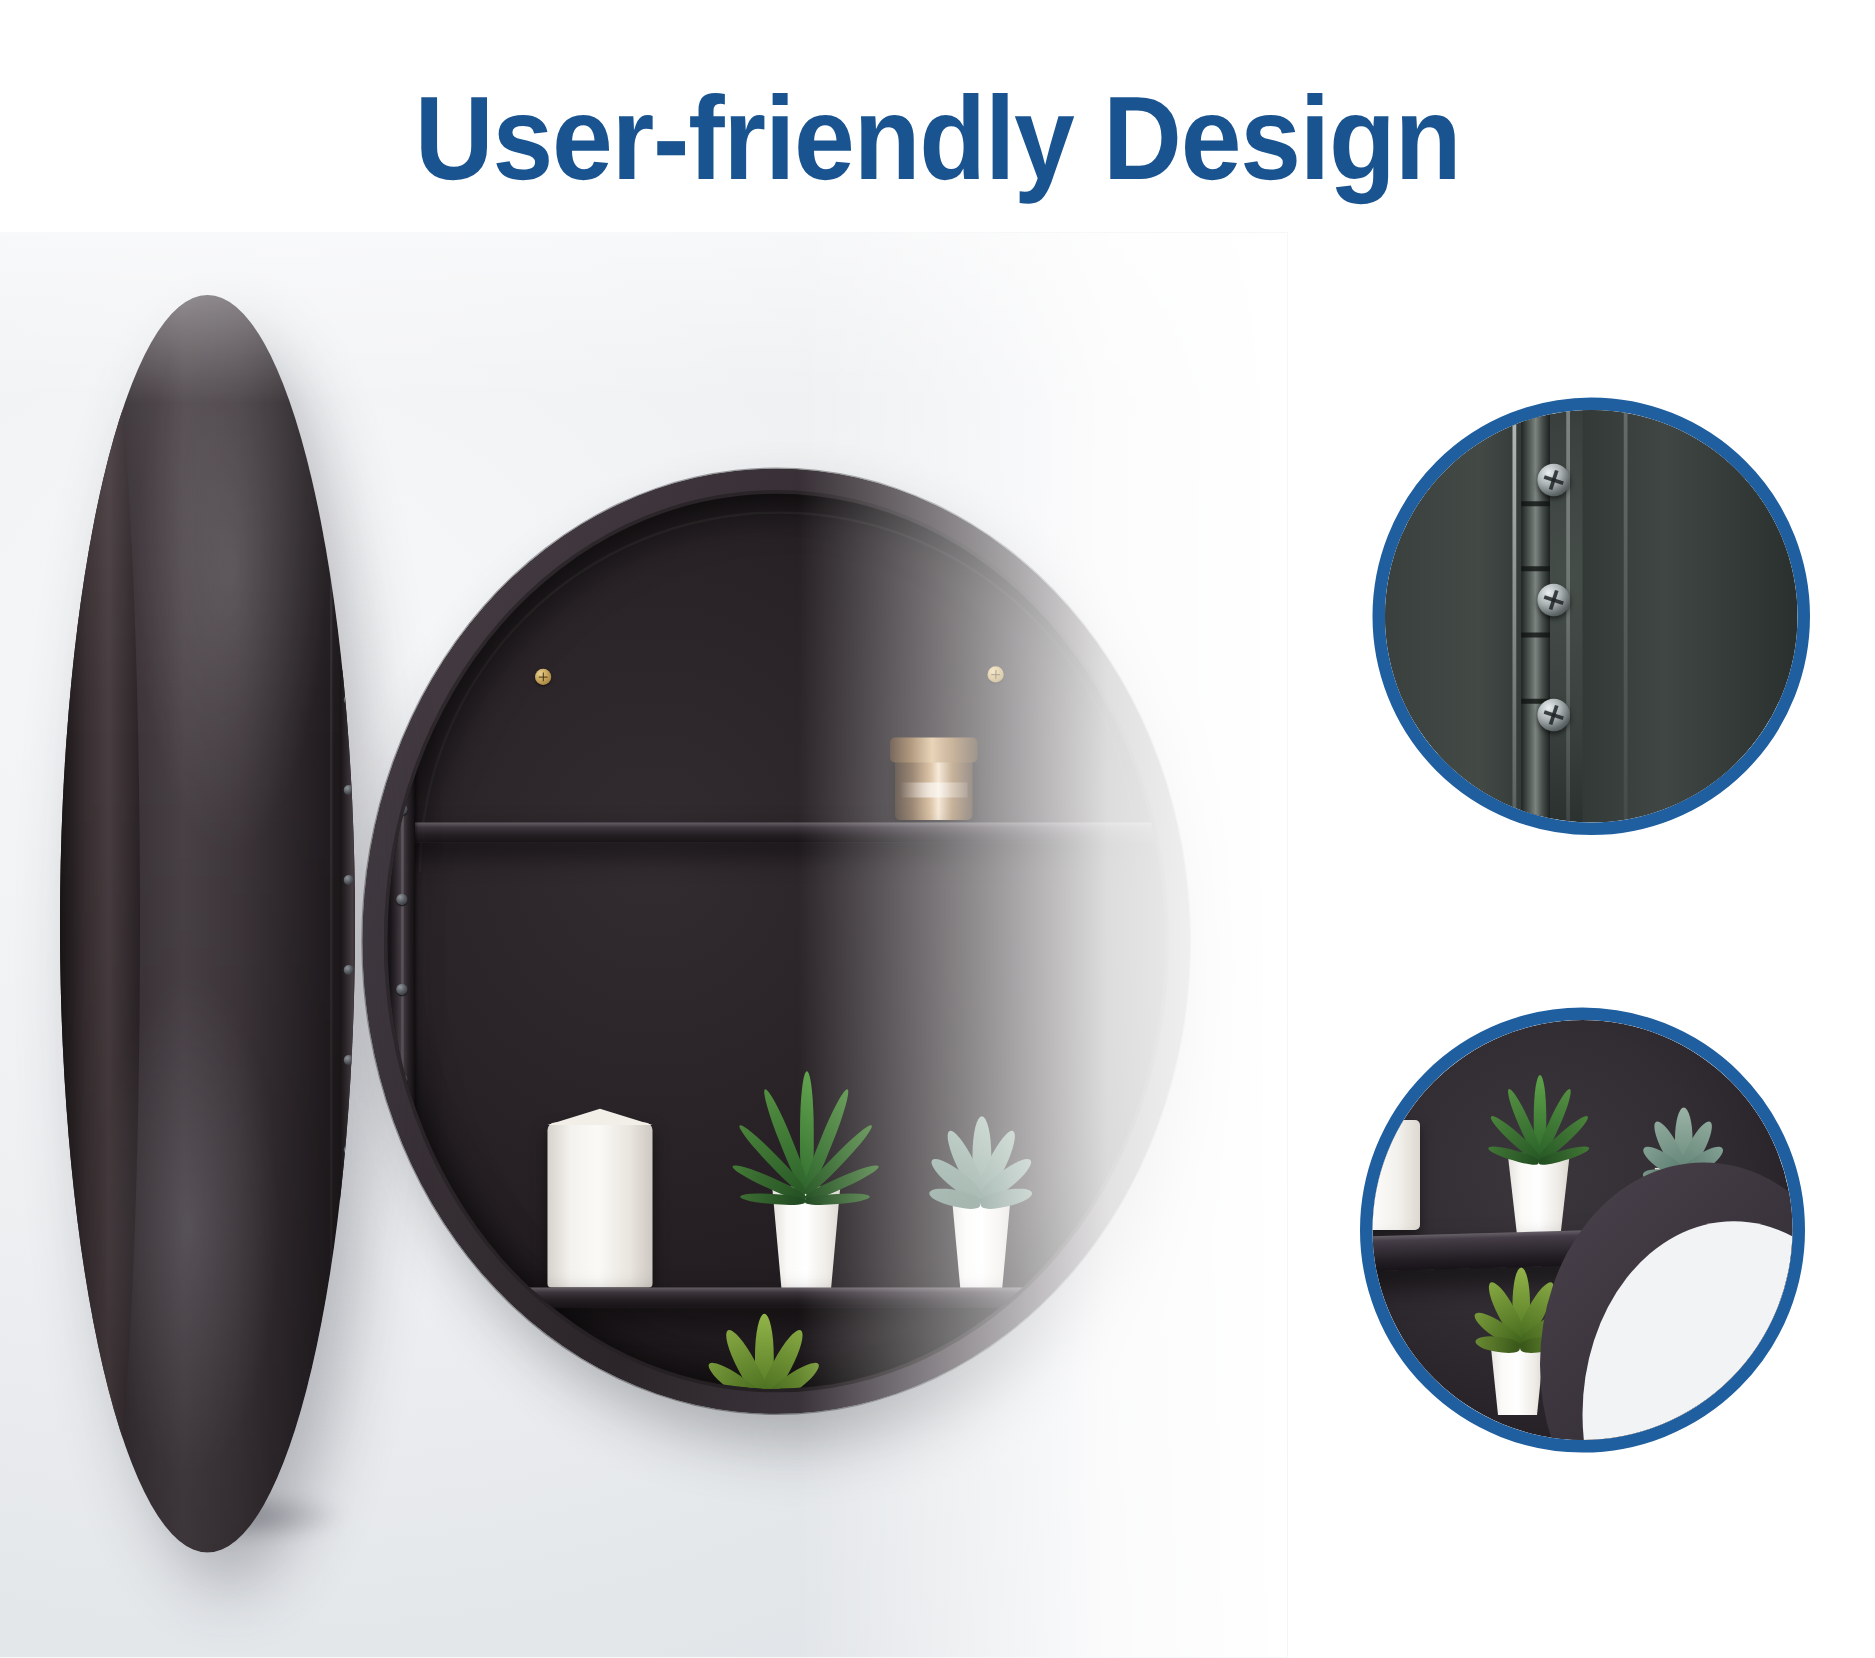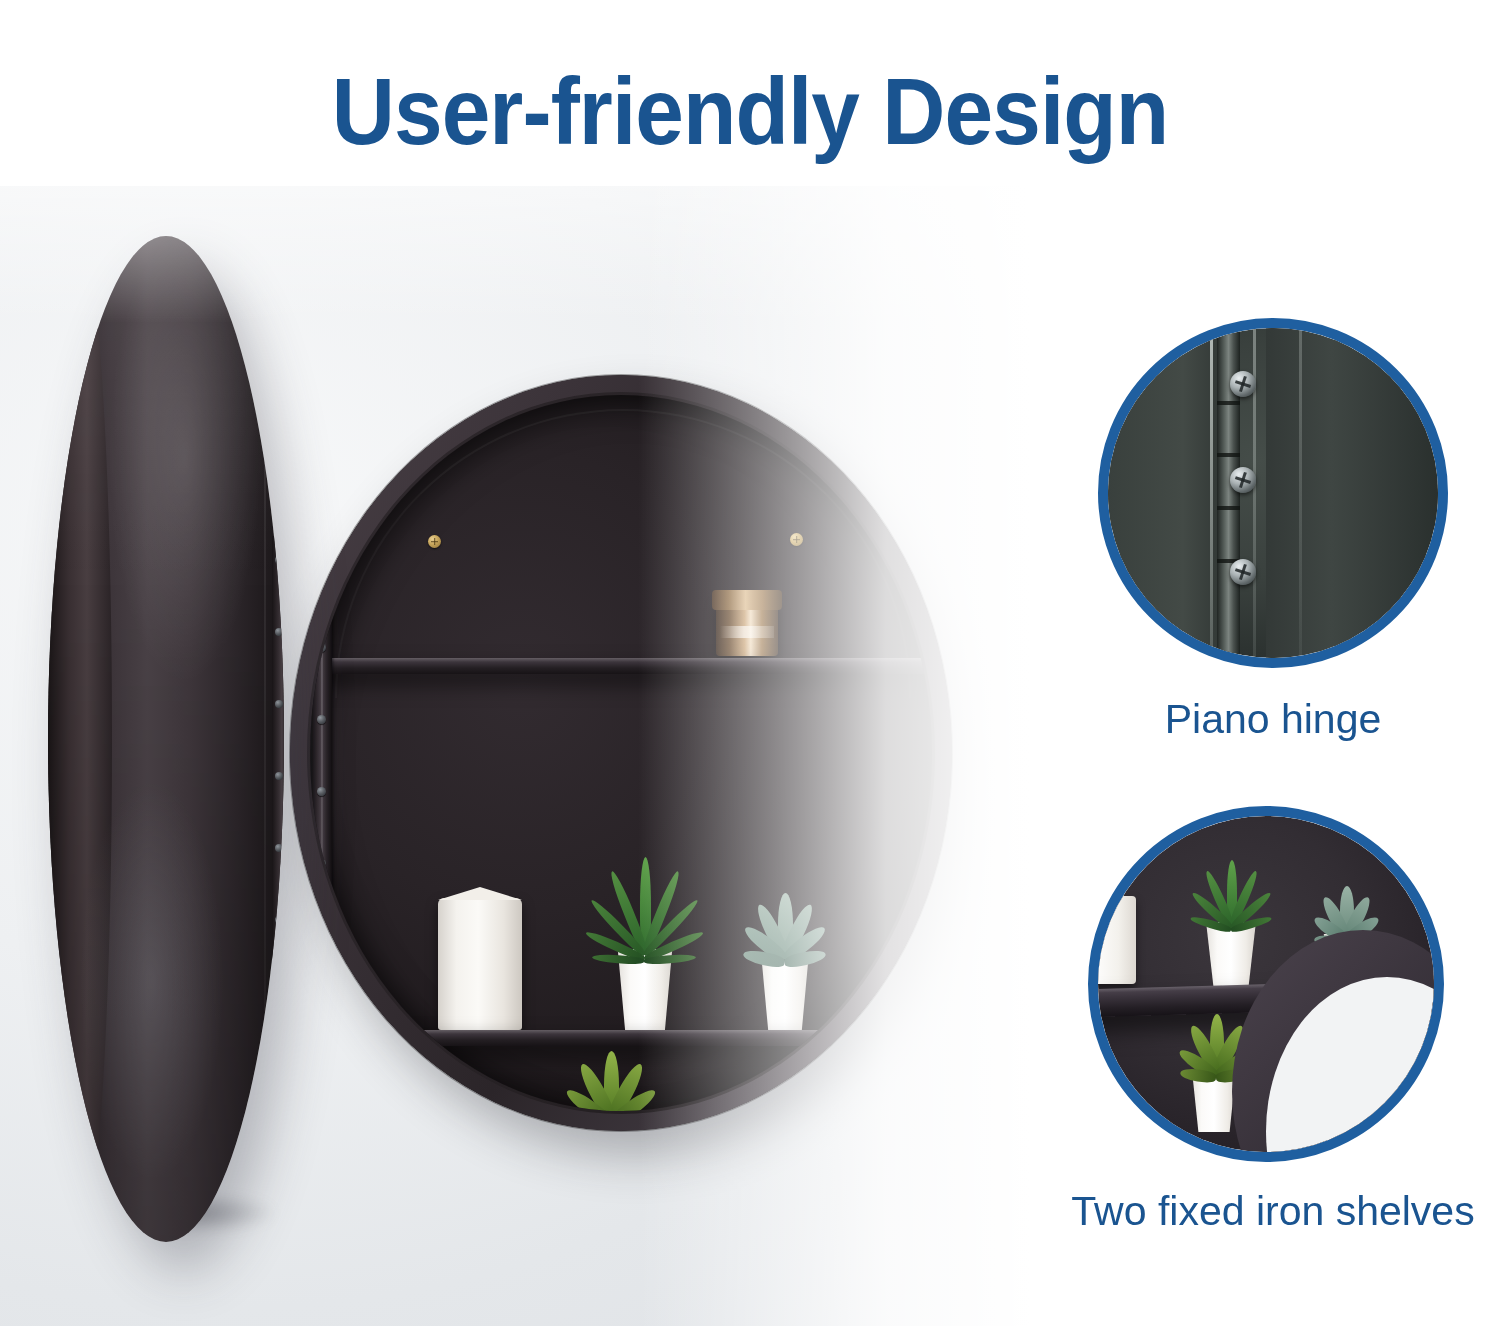--- a/index.html
+++ b/index.html
@@ -396,21 +396,20 @@
           <div class="knuckle" style="top:22%;"></div>
           <div class="knuckle" style="top:38%;"></div>
           <div class="knuckle" style="top:54%;"></div>
           <div class="knuckle" style="top:70%;"></div>
           <div class="mscrew" style="left:37%;top:13%;"></div>
           <div class="mscrew" style="left:37%;top:42%;"></div>
           <div class="mscrew" style="left:37%;top:70%;"></div>
         </div>
       </div>
     </div>
-    <div class="callout-label" style="top:378px;">Piano hinge</div>
   </div>
 
   <div class="callout" style="left:1066px;top:806px;width:414px;height:440px;">
     <div class="ring" style="width:356px;height:356px;left:22px;">
       <div class="ring-inner">
         <div class="shelf-macro">
 
           <div style="position:absolute;left:-6px;top:80px;width:44px;height:88px;
                       background:linear-gradient(to right,#ffffff 0%,#f3f1ec 60%,#ddd8d1 100%);
                       border-radius:4px;box-shadow:0 5px 10px rgba(0,0,0,.45);"></div>
@@ -450,16 +449,15 @@
             <div class="leaf" style="left:38px;top:20px;width:13px;height:44px;background:linear-gradient(to top,#3f621b,#78993a);transform:rotate(-56deg);"></div>
             <div class="leaf" style="left:38px;top:30px;width:12px;height:36px;background:linear-gradient(to top,#375618,#6b8a33);transform:rotate(82deg);"></div>
             <div class="leaf" style="left:38px;top:30px;width:12px;height:36px;background:linear-gradient(to top,#375618,#6b8a33);transform:rotate(-82deg);"></div>
           </div>
 
           <div class="arc"></div>
           <div class="arc2"></div>
         </div>
       </div>
     </div>
-    <div class="callout-label" style="top:382px;">Two fixed iron shelves</div>
   </div>
 
 </div>
 
 </body></html>

